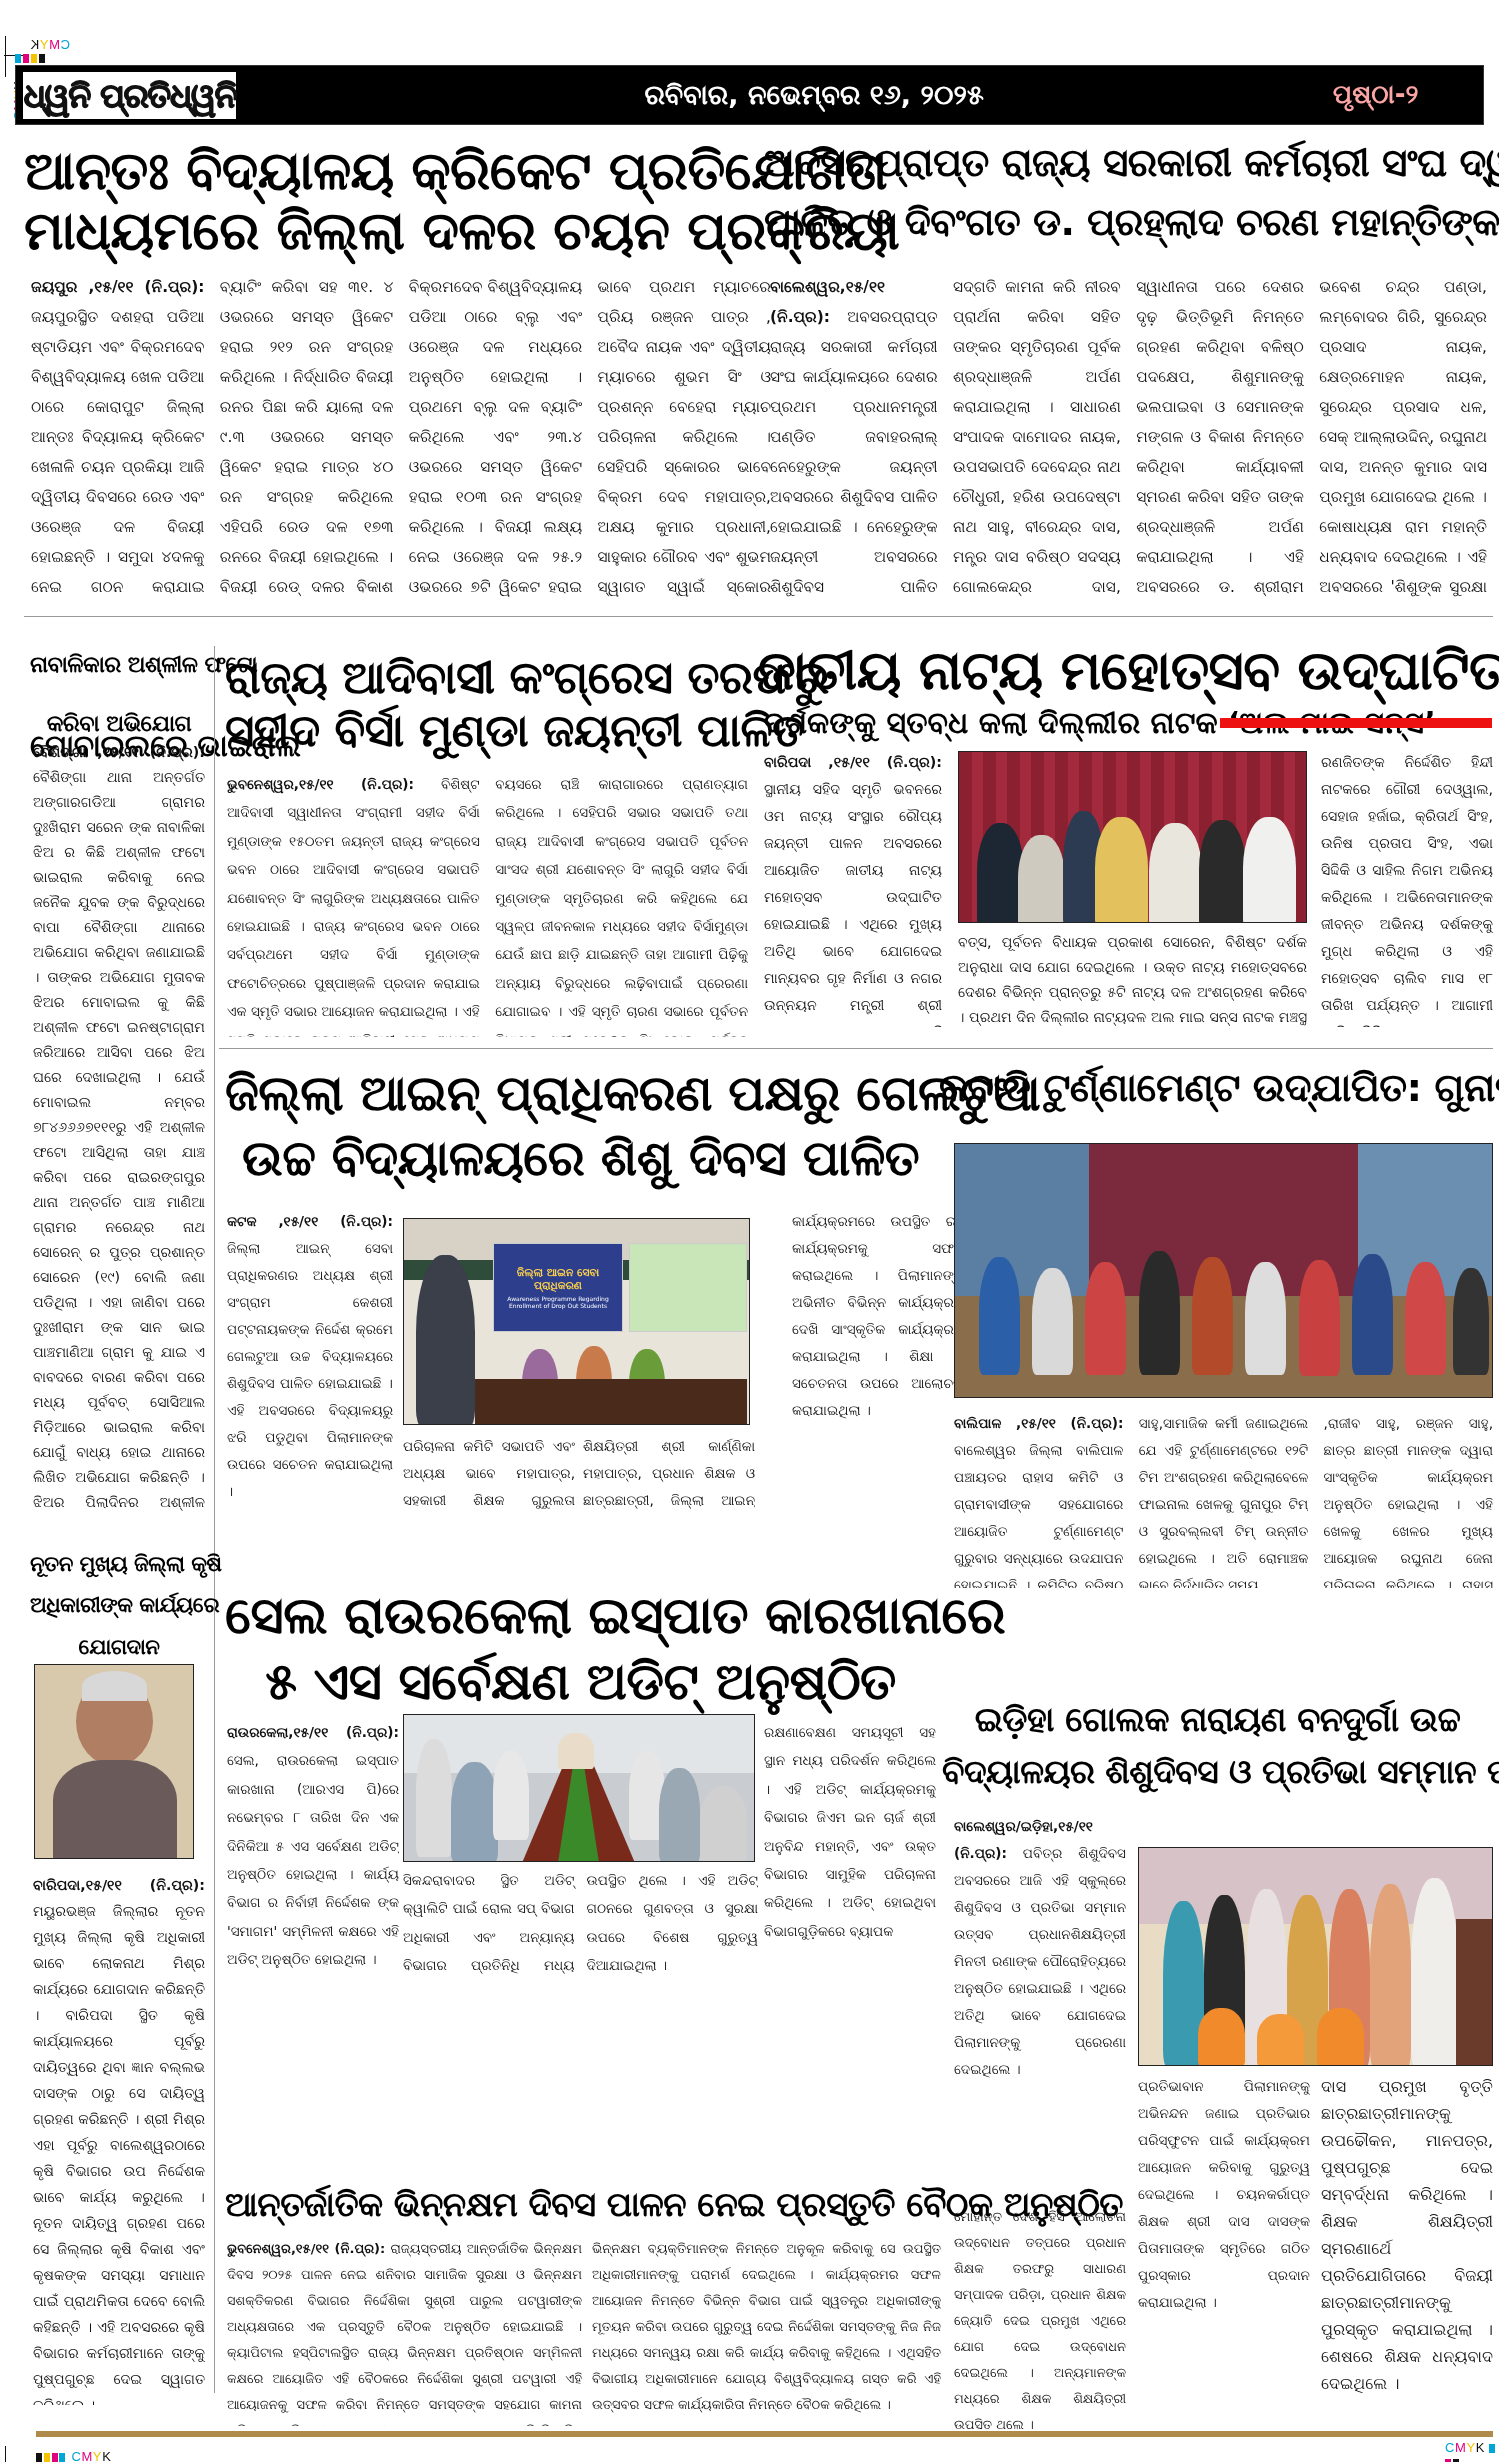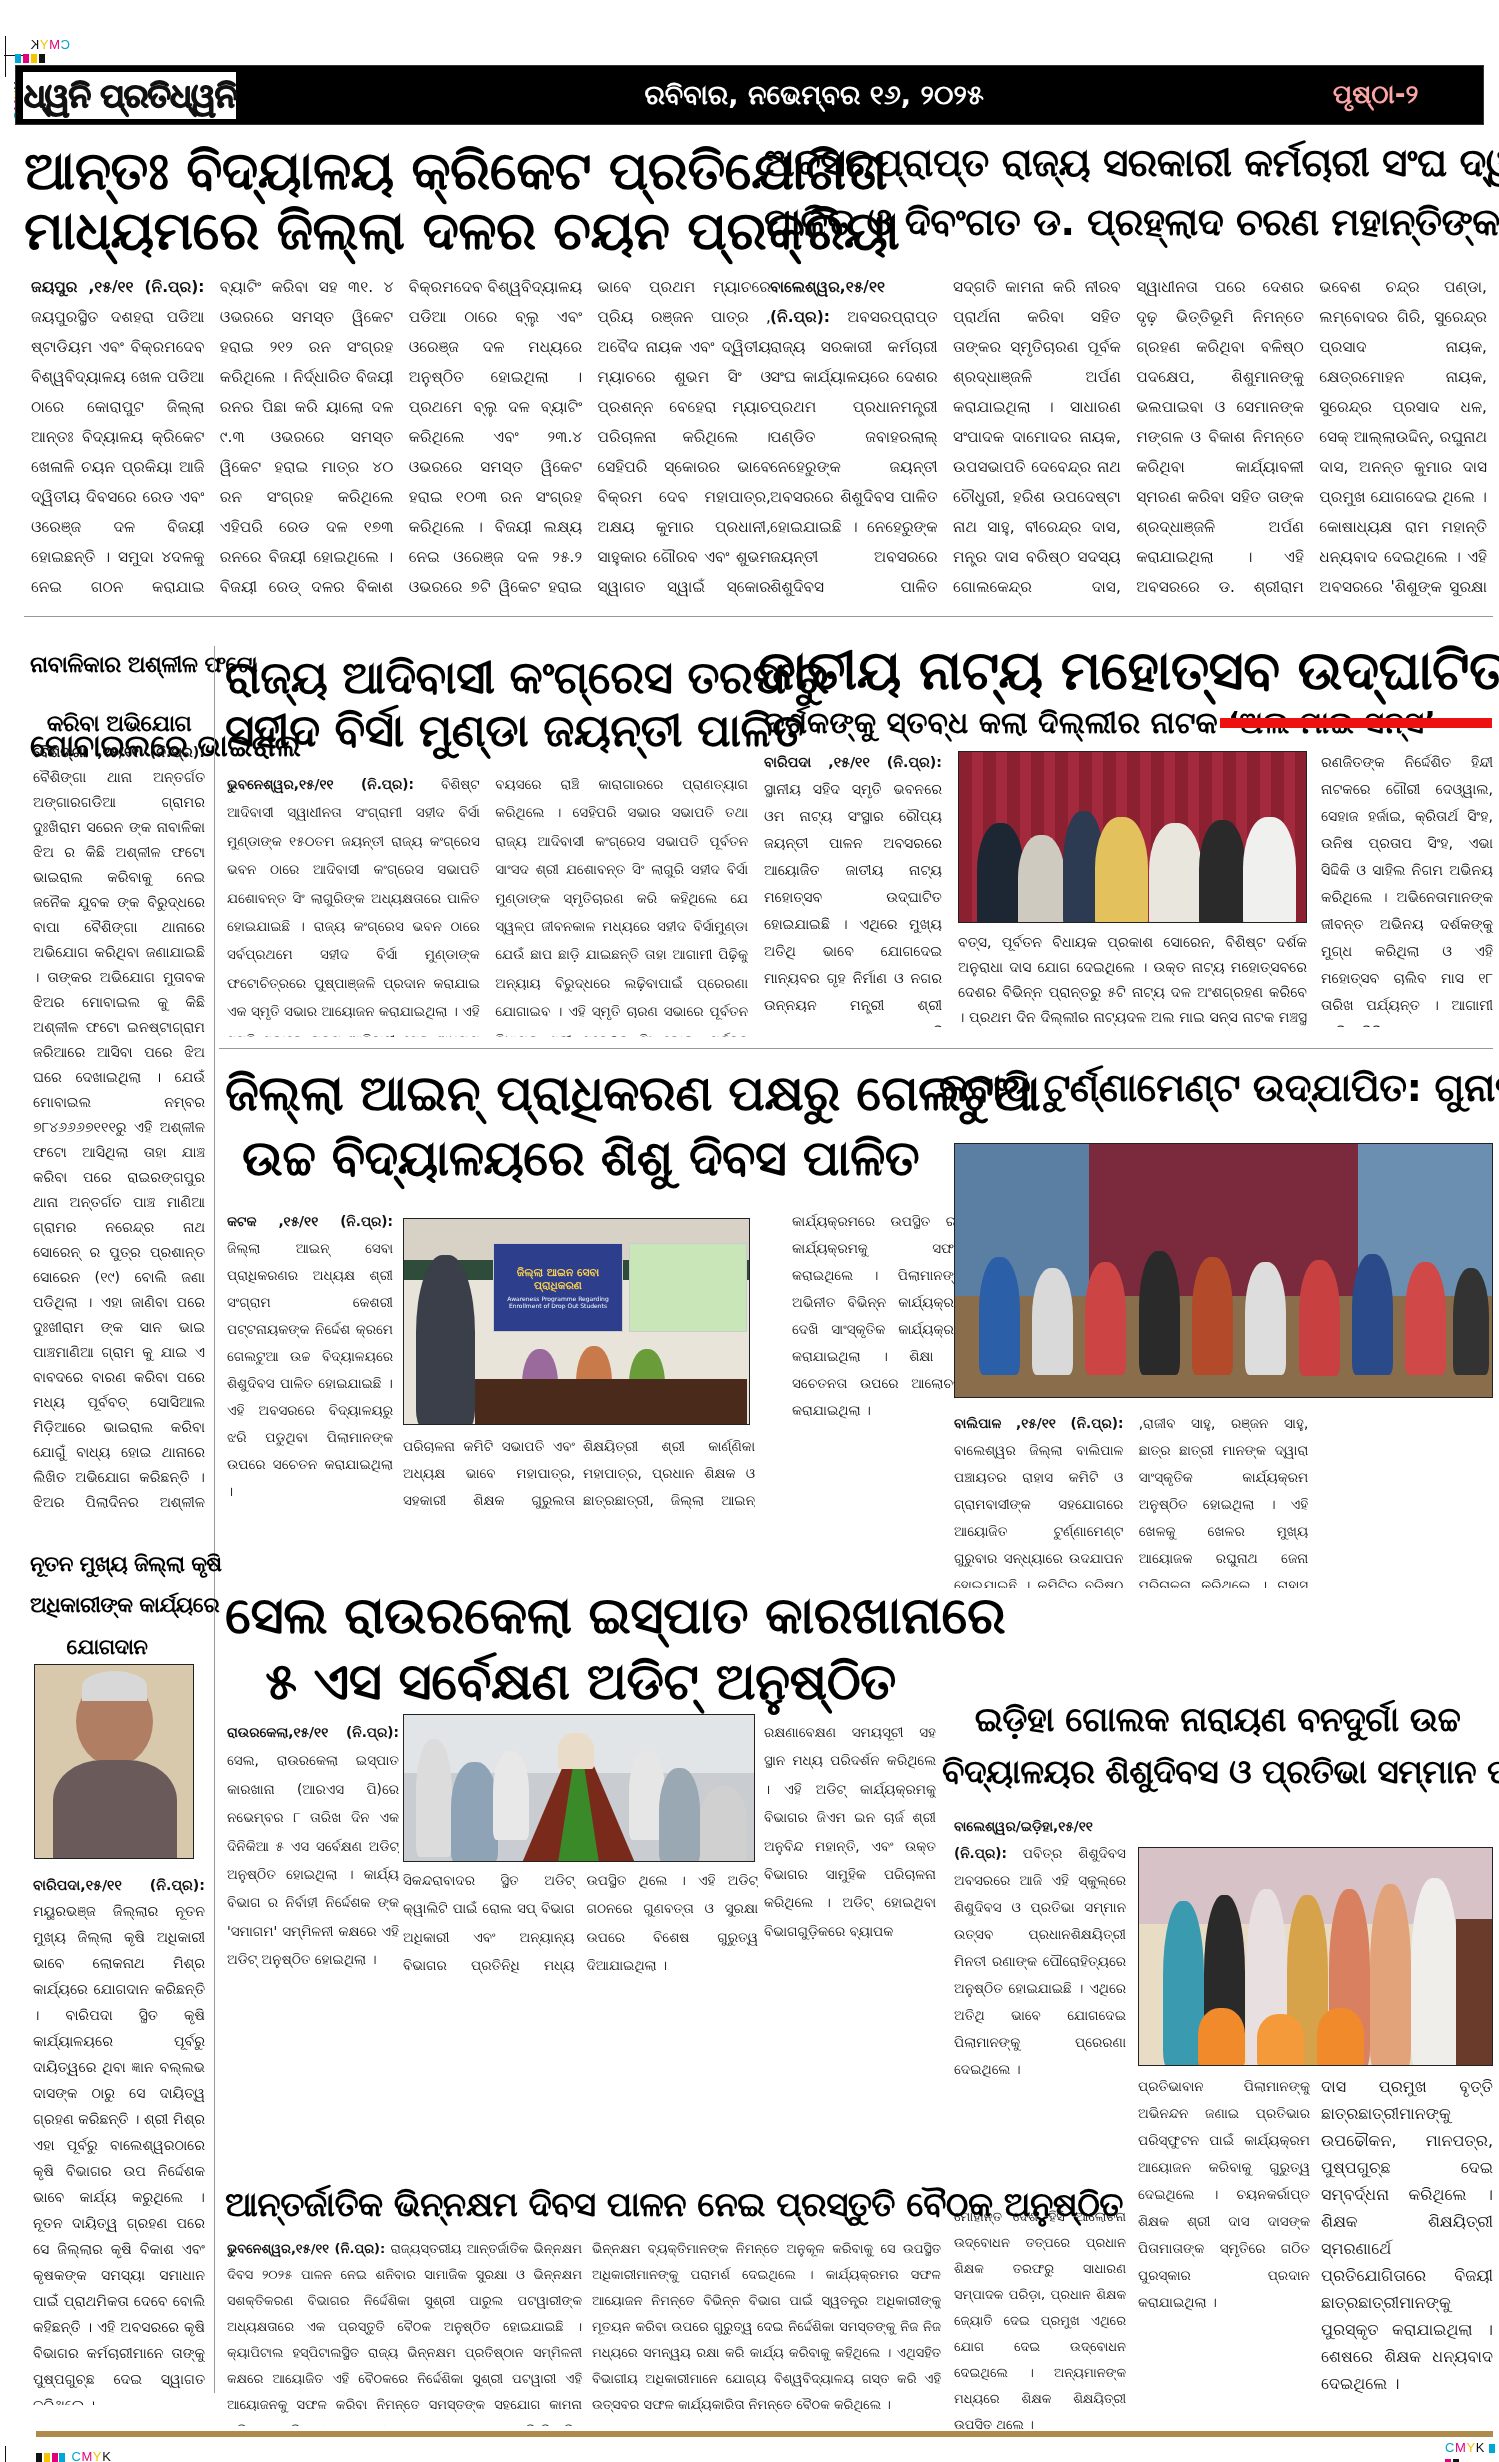--- a/index.html
+++ b/index.html
@@ -143,26 +143,27 @@
   <div class="person" style="left:184px;top:107px;width:41px;height:124px;background:#2a2a2a;"></div>
   <div class="person" style="left:237px;top:113px;width:41px;height:118px;background:#b34a2a;"></div>
   <div class="person" style="left:290px;top:118px;width:41px;height:113px;background:#ddd;"></div>
   <div class="person" style="left:344px;top:116px;width:41px;height:116px;background:#c84040;"></div>
   <div class="person" style="left:397px;top:110px;width:41px;height:121px;background:#2a4a8a;"></div>
   <div class="person" style="left:450px;top:118px;width:41px;height:113px;background:#d04848;"></div>
   <div class="person" style="left:498px;top:124px;width:36px;height:107px;background:#333;"></div>
 </div>
 <div class="cols" style="left:954px;top:1410px;width:539px;height:178px;grid-template-columns:repeat(3,1fr);">
   <div class="col" style="font-size:13.6px;line-height:27px;"><span class="dateline">ବାଲିପାଳ ,୧୫/୧୧ (ନି.ପ୍ର):</span> <span>ବାଲେଶ୍ୱର ଜିଲ୍ଲା ବାଲିପାଳ ପଞ୍ଚାୟତର ରାହାସ କମିଟି ଓ ଗ୍ରାମବାସୀଙ୍କ ସହଯୋଗରେ ଆୟୋଜିତ ଟୁର୍ଣ୍ଣାମେଣ୍ଟ ଗୁରୁବାର ସନ୍ଧ୍ୟାରେ ଉଦଯାପନ ହୋଇଯାଇଛି । କମିଟିର ବରିଷ୍ଠ ସଦସ୍ୟ ଅରୁଣ ପାତ୍ରଙ୍କ ସଭାପତିତ୍ୱରେ ଆୟୋଜିତ ସଭାରେ ମୁଖ୍ୟ ଅତିଥି ଭାବେ</span></div>
+  <div class="col" style="font-size:13.6px;line-height:27px;">ସାହୁ,ସାମାଜିକ କର୍ମୀ ଜଣାଇଥିଲେ ଯେ ଏହି ଟୁର୍ଣ୍ଣାମେଣ୍ଟରେ ୧୨ଟି ଟିମ ଅଂଶଗ୍ରହଣ କରିଥିଲାବେଳେ ଫାଇନାଲ ଖେଳକୁ ଗୁନାପୁର ଟିମ୍ ଓ ସୁରବଲ୍ଲବୀ ଟିମ୍ ଉନ୍ନୀତ ହୋଇଥିଲେ । ଅତି ରୋମାଞ୍ଚକ ଭାବେ ନିର୍ଦ୍ଧାରିତ ସମୟ</div>
   <div class="col" style="font-size:13.6px;line-height:27px;">,ରାଜୀବ ସାହୁ, ରଞ୍ଜନ ସାହୁ, ଛାତ୍ର ଛାତ୍ରୀ ମାନଙ୍କ ଦ୍ୱାରା ସାଂସ୍କୃତିକ କାର୍ଯ୍ୟକ୍ରମ ଅନୁଷ୍ଠିତ ହୋଇଥିଲା । ଏହି ଖେଳକୁ ଖେଳର ମୁଖ୍ୟ ଆୟୋଜକ ରଘୁନାଥ ଜେନା ପରିଚାଳନା କରିଥିଲେ । ରାହାସ କମିଟିର ସଭାପତି ମହେଶ୍ୱର</div>
 </div>
 
 <div class="headline" style="left:30px;top:1552px;width:178px;font-size:21.3px;">ନୂତନ ମୁଖ୍ୟ ଜିଲ୍ଲା କୃଷି</div>
 <div class="headline" style="left:30px;top:1593px;width:178px;font-size:21.3px;">ଅଧିକାରୀଙ୍କ କାର୍ଯ୍ୟରେ</div>
-<div class="headline" style="left:18px;top:1635px;width:178px;font-size:21.3px;">ଯୋଗଦାନ</div>
+<div class="headline" style="left:30px;top:1635px;width:178px;font-size:21.3px;">ଯୋଗଦାନ</div>
 <div class="photo" style="left:34px;top:1664px;width:160px;height:195px;">
   <div class="bg" style="background:#d8c9ad;"></div>
   <div style="position:absolute;left:41px;top:12px;width:77px;height:89px;border-radius:50%;background:#b07f63;"></div>
   <div style="position:absolute;left:47px;top:6px;width:65px;height:30px;border-radius:50% 50% 0 0;background:#d8d8d8;"></div>
   <div style="position:absolute;left:18px;top:95px;width:124px;height:101px;border-radius:40% 40% 0 0;background:#6a5a5a;"></div>
 </div>
 <div class="body" style="left:33px;top:1872px;width:172px;height:533px;font-size:14.2px;line-height:26px;">
   <span class="dateline">ବାରିପଦା,୧୫/୧୧ (ନି.ପ୍ର):</span> <span>ମୟୁରଭଞ୍ଜ ଜିଲ୍ଲାର ନୂତନ ମୁଖ୍ୟ ଜିଲ୍ଲା କୃଷି ଅଧିକାରୀ ଭାବେ ଲୋକନାଥ ମିଶ୍ର କାର୍ଯ୍ୟରେ ଯୋଗଦାନ କରିଛନ୍ତି । ବାରିପଦା ସ୍ଥିତ କୃଷି କାର୍ଯ୍ୟାଳୟରେ ପୂର୍ବରୁ ଦାୟିତ୍ୱରେ ଥିବା ଜ୍ଞାନ ବଲ୍ଲଭ ଦାସଙ୍କ ଠାରୁ ସେ ଦାୟିତ୍ୱ ଗ୍ରହଣ କରିଛନ୍ତି । ଶ୍ରୀ ମିଶ୍ର ଏହା ପୂର୍ବରୁ ବାଲେଶ୍ୱରଠାରେ କୃଷି ବିଭାଗର ଉପ ନିର୍ଦ୍ଦେଶକ ଭାବେ କାର୍ଯ୍ୟ କରୁଥିଲେ । ନୂତନ ଦାୟିତ୍ୱ ଗ୍ରହଣ ପରେ ସେ ଜିଲ୍ଲାର କୃଷି ବିକାଶ ଏବଂ କୃଷକଙ୍କ ସମସ୍ୟା ସମାଧାନ ପାଇଁ ପ୍ରାଥମିକତା ଦେବେ ବୋଲି କହିଛନ୍ତି । ଏହି ଅବସରରେ କୃଷି ବିଭାଗର କର୍ମଚାରୀମାନେ ତାଙ୍କୁ ପୁଷ୍ପଗୁଚ୍ଛ ଦେଇ ସ୍ୱାଗତ କରିଥିଲେ ।</span>
 </div>
 

